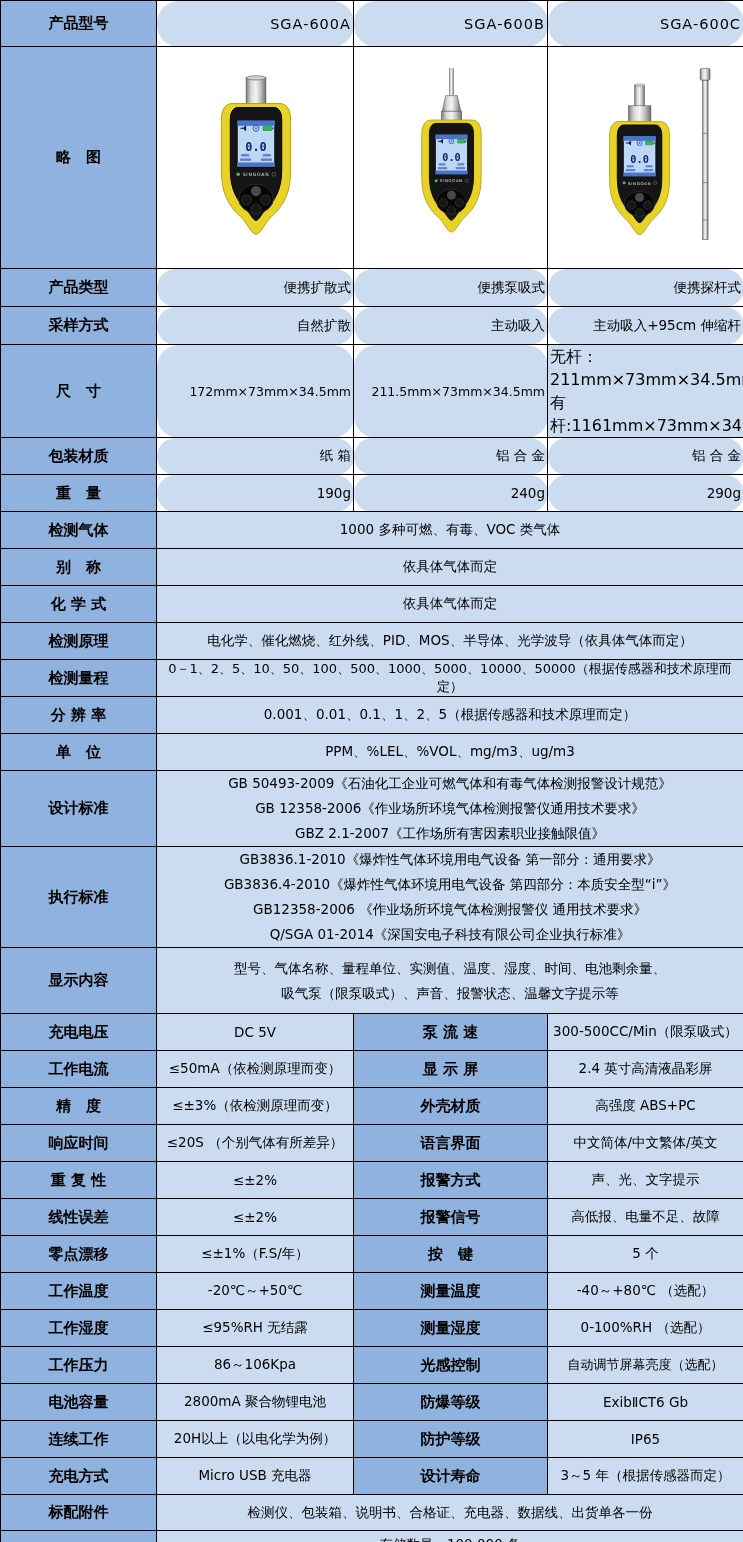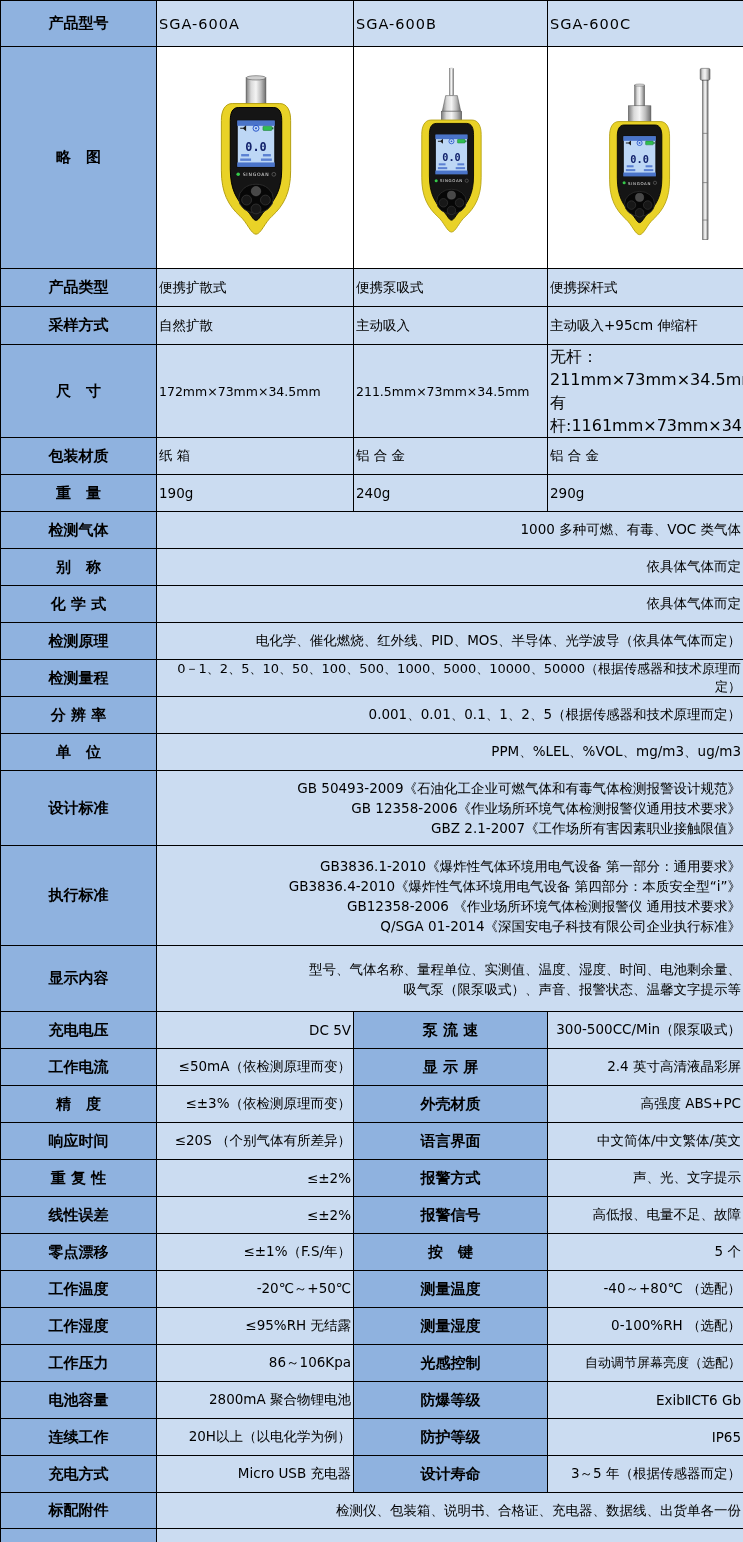--- a/index.html
+++ b/index.html
@@ -2,24 +2,24 @@
 <html><head>
 <meta charset="utf-8">
 <style>
   * { box-sizing: border-box; }
   html,body { margin:0; padding:0; background:#fff; }
   body { width:743px; font-family:"DejaVu Sans","Liberation Sans",sans-serif; color:#000; }
   table.spec { border-collapse:collapse; width:743px; table-layout:fixed; }
   .spec td { border:1px solid #000; padding:0 2px; vertical-align:middle; overflow:hidden; }
   .lbl { background:#8FB2DF; font-weight:bold; font-size:15px; text-align:center; }
   .val { background:#CBDCF1; font-size:13.5px; }
-  .c { text-align:left; }
-  .l { text-align:right; padding-left:11px; padding-right:6px; }
+  .c { text-align:right;border-radius:22px; }
+  .l { text-align:center; padding-left:11px; padding-right:6px; }
   .model { font-size:14.5px; letter-spacing:1px; }
-  .multi { white-space:pre-line; line-height:20px;margin-top:25px; }
+  .multi { white-space:pre-line; line-height:25px;margin-top:25px; }
   .dim { white-space:pre-line; line-height:23px; font-size:16px; text-align:left; padding-left:8px; }
   .img { background:#fff; padding:0; }
   svg.dev { display:block; margin:0 auto; }
 </style>
 </head>
 <body>
 
 <table class="spec">
 <colgroup>
       <col style="width:156px">

